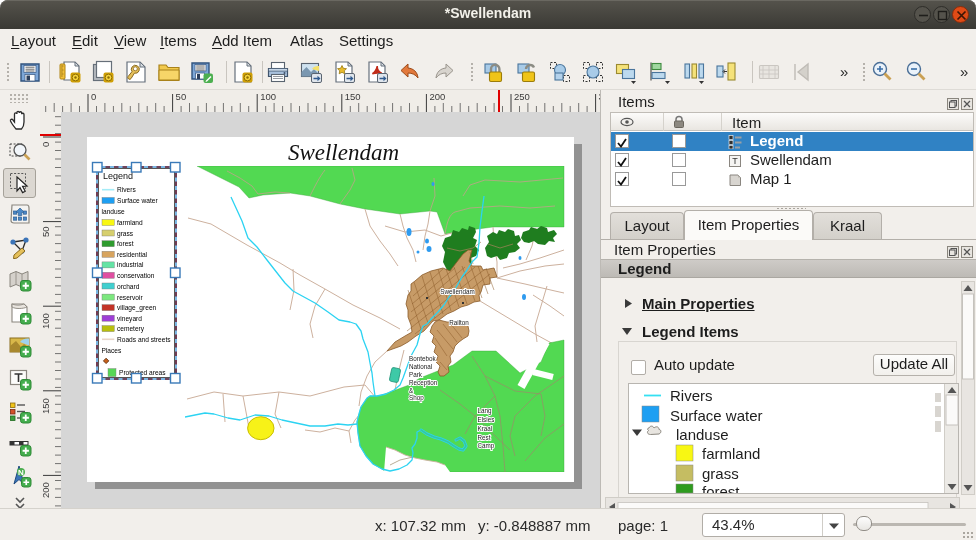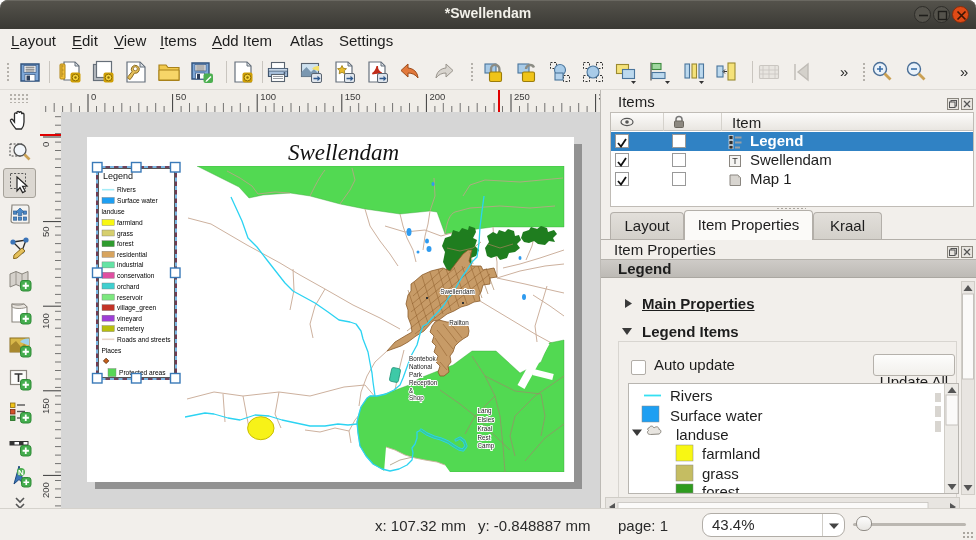--- a/index.html
+++ b/index.html
@@ -791,21 +791,21 @@
       <path d="M2 1 L9 5.5 L2 10 z" fill="#3a3a3a"></path>
     </svg>
   <div style="position:absolute; left:41px; top:205px; font-weight:bold;text-decoration:underline;">Main Properties</div>
   <svg style="position:absolute; left:20px; top:236px" width="12" height="10">
       <path d="M1 2 L11 2 L6 9 z" fill="#3a3a3a"></path>
     </svg>
   <div style="position:absolute; left:41px; top:233px; font-weight:bold;">Legend Items</div>
   <div style="position:absolute; left:17px; top:251px; width:339px; height:156px; border:1px solid #d8d5d0; border-bottom:none;"></div>
   <div style="position:absolute; left:30px; top:270px; width:15px; height:15px; background:#fff; border:1px solid #b1ada7; border-radius:2px;"></div>
   <div style="position:absolute; left:53px; top:266px;">Auto update</div>
-  <div style="position:absolute; left:272px; top:264px; width:82px; height:22px; background:linear-gradient(#fdfdfc,#f2f0ec); border:1px solid #b5b1ab; border-radius:3px; text-align:center; padding-top:18px;">Update All</div>
+  <div style="position:absolute; left:272px; top:264px; width:82px; height:22px; background:linear-gradient(#fdfdfc,#f2f0ec); border:1px solid #b5b1ab; border-radius:3px; text-align:center; padding-top:0;">Update All</div>
 
   <div style="position:absolute; left:27px; top:293px; width:331px; height:111px; background:#fff; border:1px solid #b8b5b0;">
     <svg width="329" height="109">
       <line x1="15" y1="11.5" x2="32" y2="11.5" stroke="#35e0f2" stroke-width="1.8"></line>
       <rect x="13" y="22" width="17" height="16" fill="#1e9ff2" stroke="#888" stroke-width="0.5"></rect>
       <path d="M3 45.5 L13 45.5 L8 52 z" fill="#3a3a3a"></path>
       <path d="M20 44 c1-2.5 4-2.5 5 0 c2-2 5-1.5 5 1.5 c2.5 0 2.5 3.5 0 4.5 l-8.5 0.5 c-3 0 -4-2.5 -2-4 c-1.5-1 -1-2.5 0.5-2.5 z" fill="#e8e5e0" stroke="#8a867e" stroke-width="1"></path>
       <rect x="47" y="61" width="17" height="16" fill="#f8f713" stroke="#888" stroke-width="0.5"></rect>
       <rect x="47" y="81" width="17" height="16" fill="#c5bd62" stroke="#888" stroke-width="0.5"></rect>
       <rect x="47" y="100" width="17" height="9" fill="#2e9b1e" stroke="#888" stroke-width="0.5"></rect>
@@ -845,21 +845,21 @@
         <path d="M3 5 L9 1 L9 9 z" fill="#555"></path>
         <path d="M350 5 L344 1 L344 9 z" fill="#555"></path>
         <rect x="12" y="0.5" width="310" height="9" fill="#fbfaf9" stroke="#c5c2bd" stroke-width="0.8"></rect>
       </svg>
   </div>
 </div>
 <div id="statusbar" class="abs">
   <span style="position:absolute; left:375px; top:8px;">x: 107.32 mm</span>
   <span style="position:absolute; left:478px; top:8px;">y: -0.848887 mm</span>
   <span style="position:absolute; left:618px; top:8px;">page: 1</span>
-  <div style="position:absolute; left:702px; top:4px; width:143px; height:24px; background:#fff; border:1px solid #b1ada7; border-radius:9px;">
+  <div style="position:absolute; left:702px; top:4px; width:143px; height:24px; background:#fff; border:1px solid #b1ada7; border-radius:3px;">
     <span style="position:absolute; left:9px; top:2px;">43.4%</span>
     <div style="position:absolute; left:119px; top:0; width:1px; height:22px; background:#d0cdc7;"></div>
     <svg style="position:absolute; left:125px; top:8px" width="12" height="8">
         <path d="M1 1.5 L11 1.5 L6 7 z" fill="#444"></path>
       </svg>
   </div>
   <div style="position:absolute; left:853px; top:14px; width:113px; height:3px; background:#bbb7b1; border-radius:2px;"></div>
   <div style="position:absolute; left:856px; top:7px; width:16px; height:15px; background:linear-gradient(#fdfdfd,#e8e6e2); border:1px solid #928e88; border-radius:7px;"></div>
   <div style="position:absolute; left:962px; top:22px; width:12px; height:12px; background-image:radial-gradient(circle,#aaa69f 1px,transparent 1.2px); background-size:4px 4px;"></div>
 </div>

